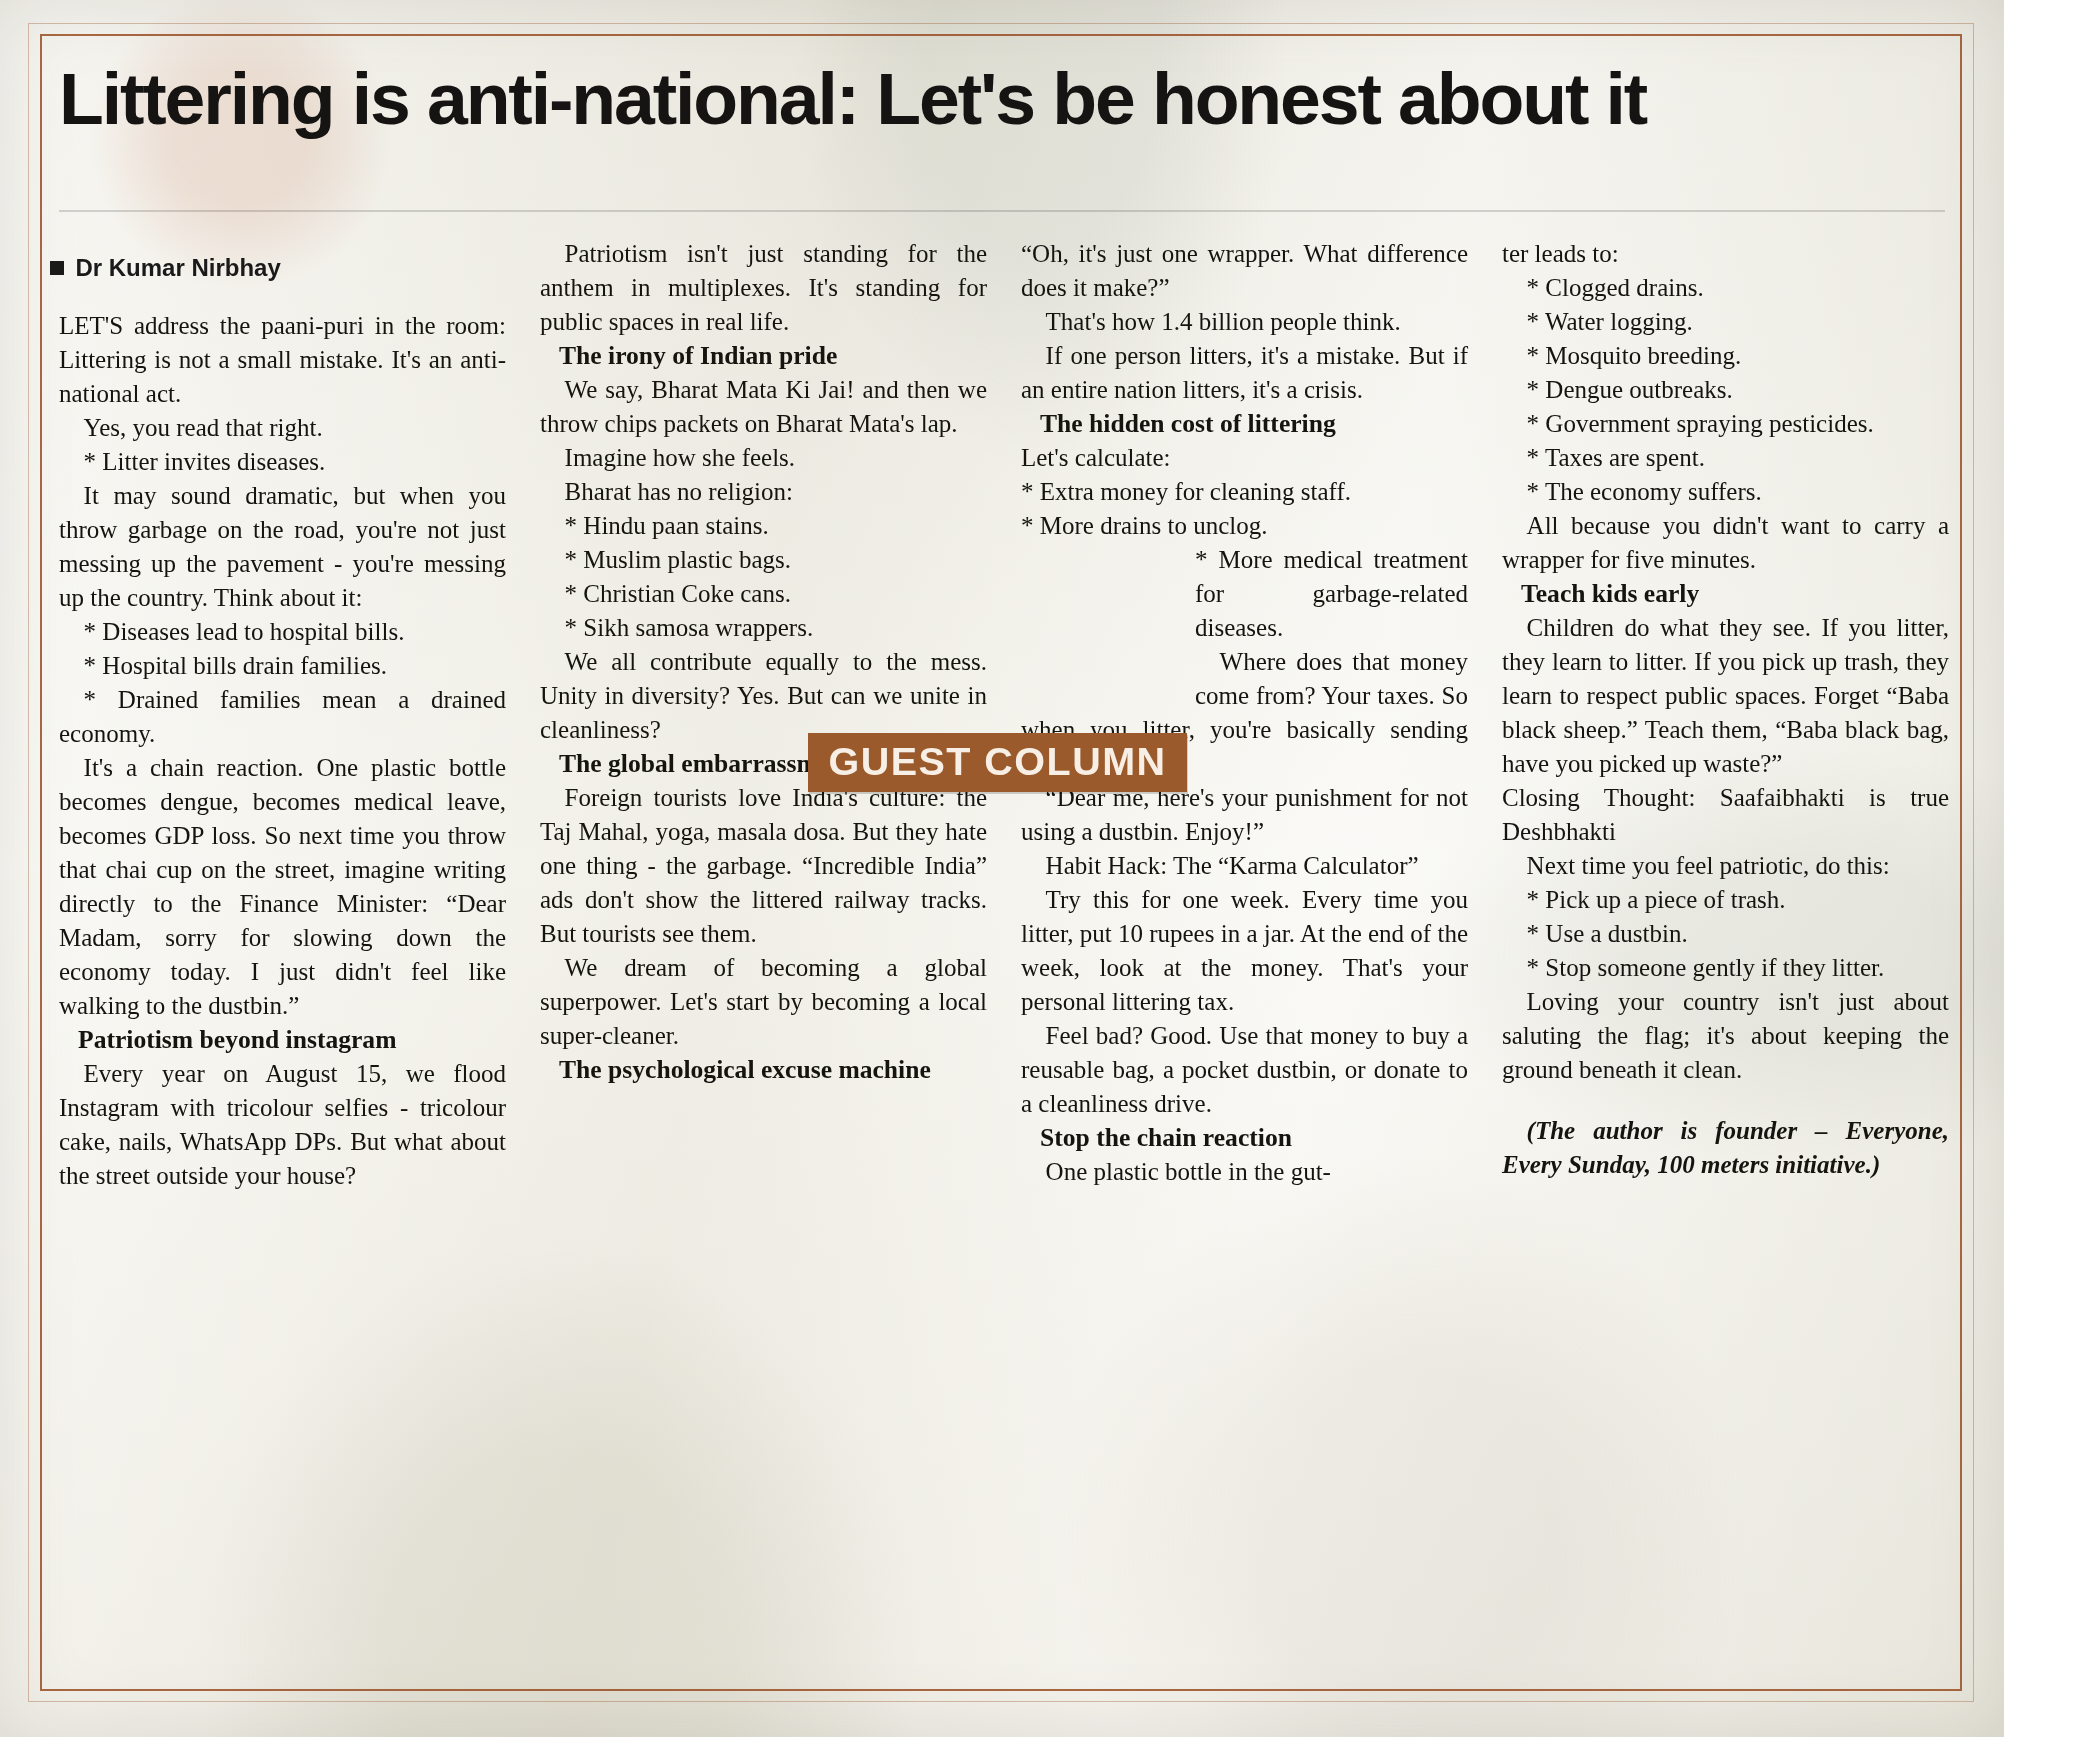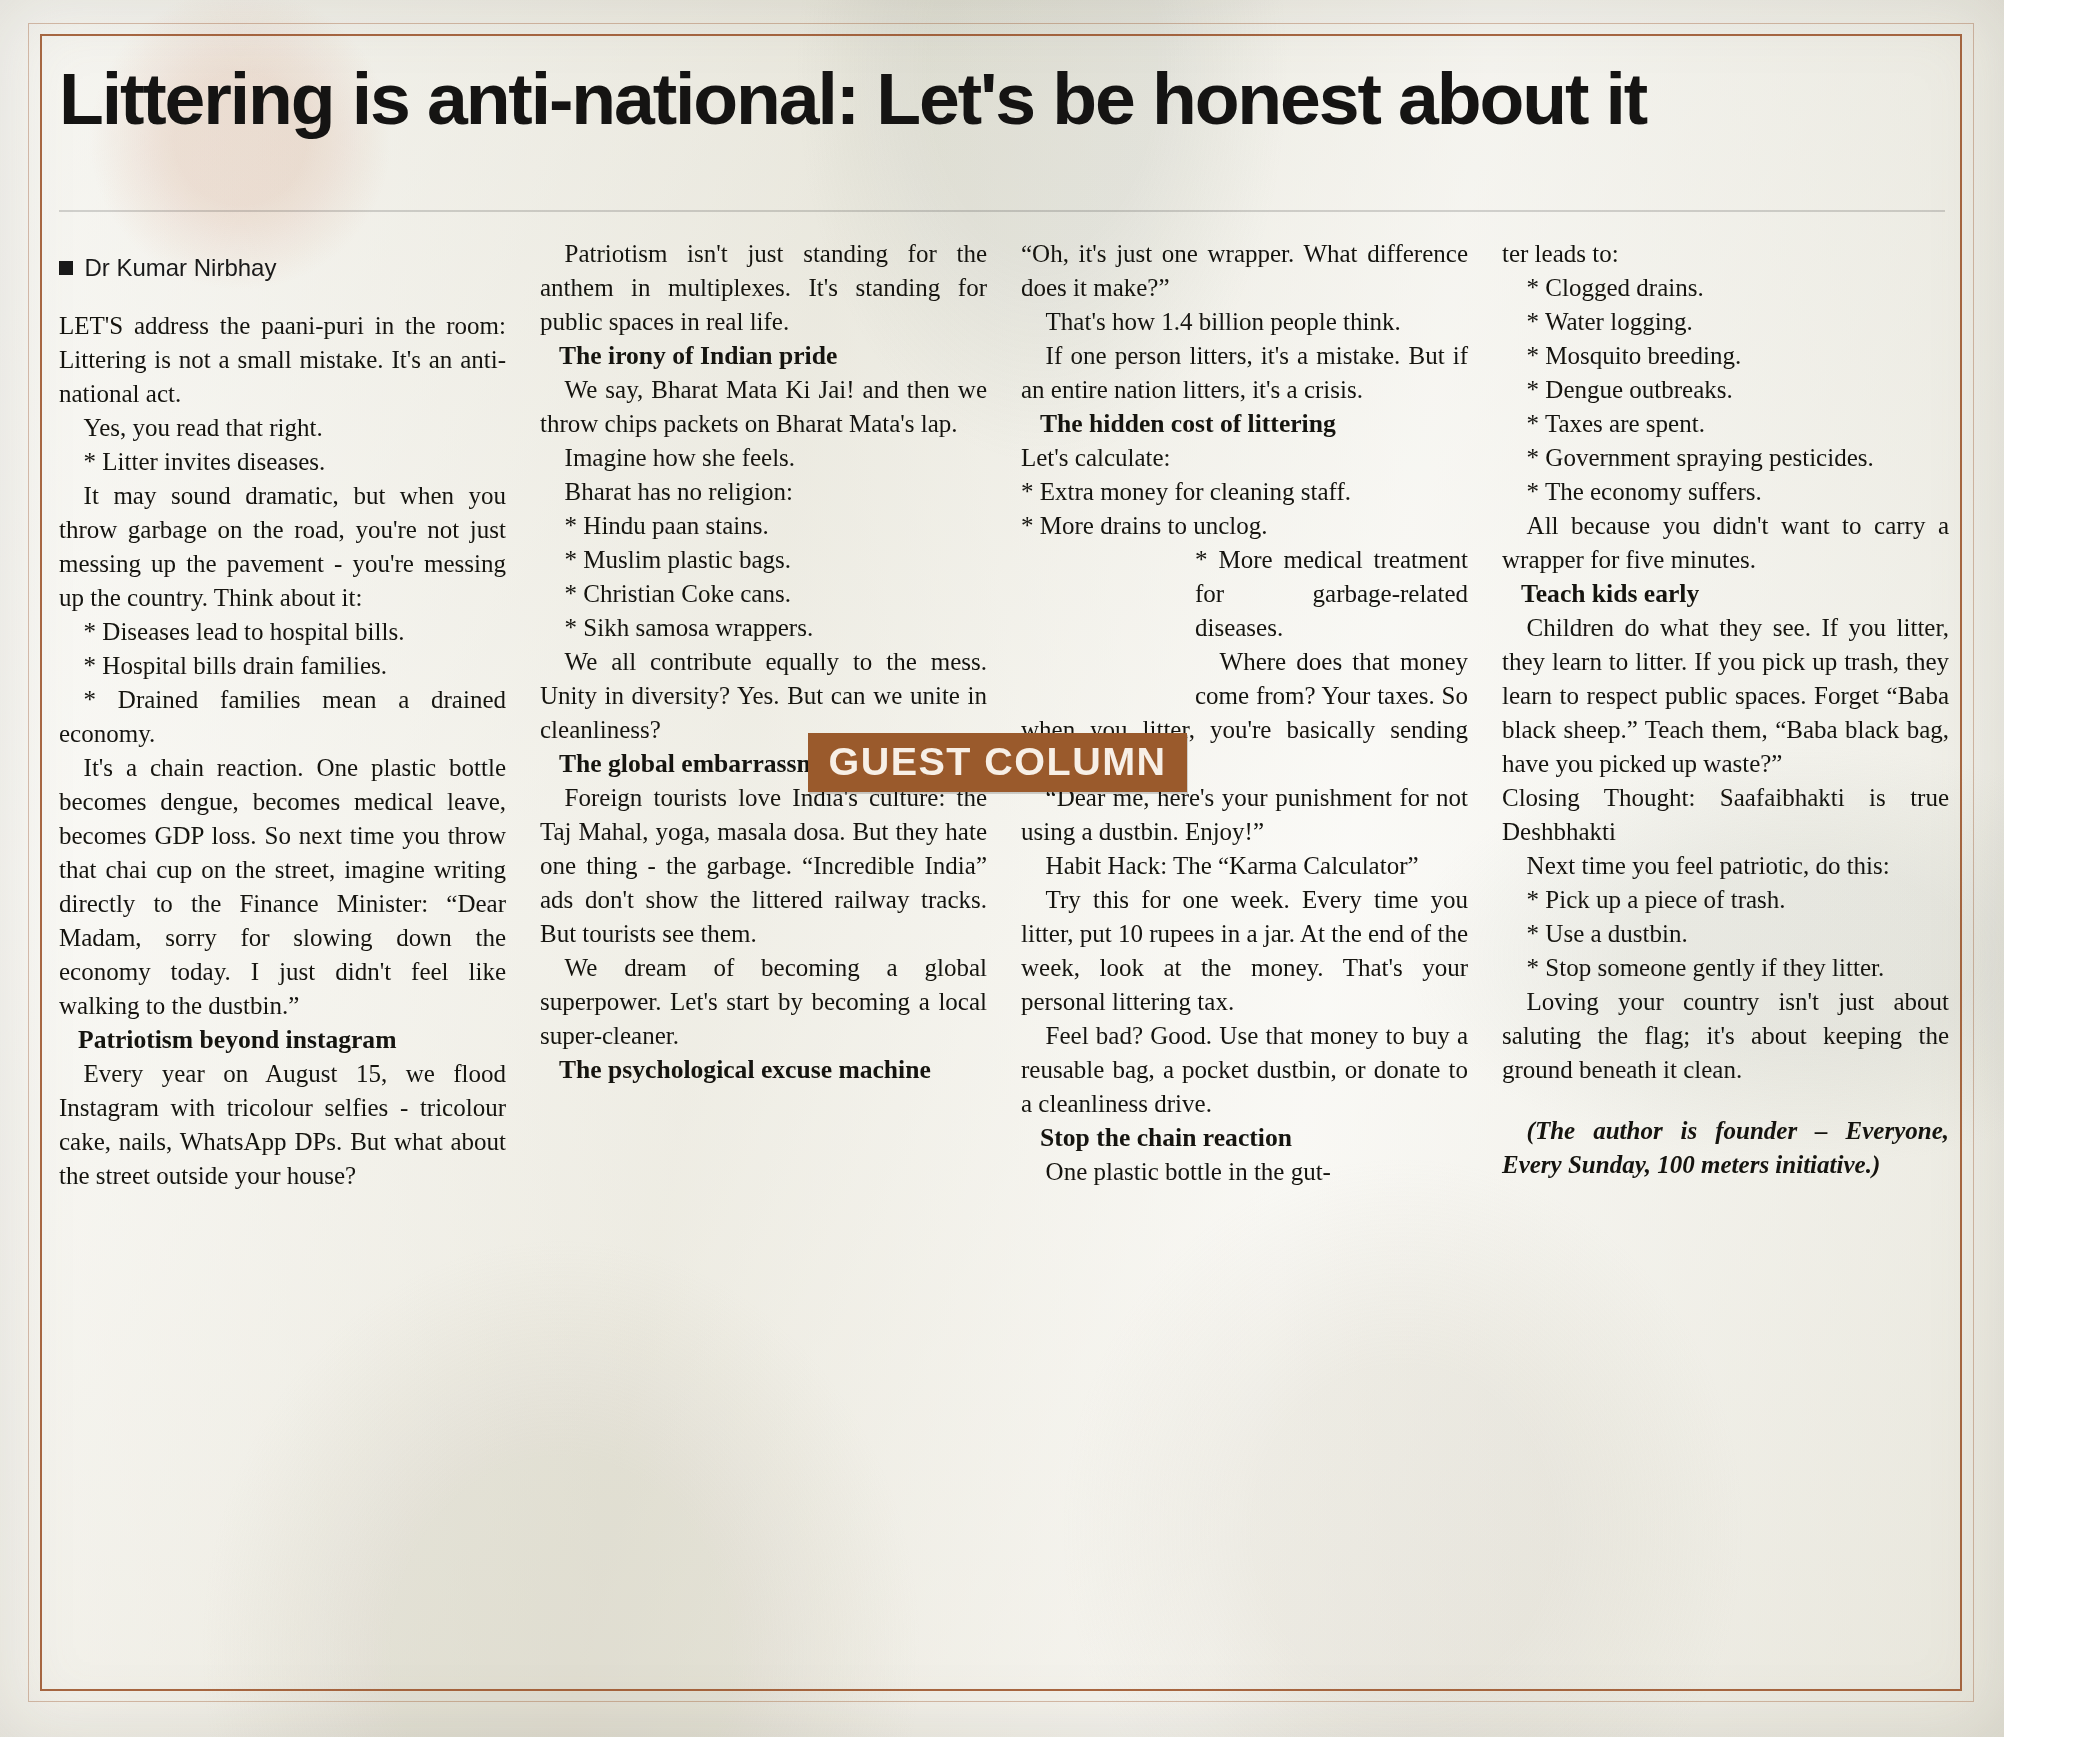--- a/index.html
+++ b/index.html
@@ -80,25 +80,25 @@
     position: absolute;
     left: 59px;
     right: 59px;
     top: 210px;
     height: 1.9px;
     background: rgba(40,40,40,0.18);
   }
 
   .byline {
     position: absolute;
-    left: 59px;
+    left: 50px;
     top: 254px;
     width: 483px;
     font-family: "Liberation Sans", sans-serif;
-    font-weight: normal;
+    font-weight: bold;
     font-size: 24px;
     color: #1a1a1a;
     display: flex;
     align-items: center;
     gap: 11.4px;
   }
   .byline .sq {
     display: inline-block;
     width: 14px;
     height: 14px;
@@ -248,22 +248,22 @@
       <h3 class="noind">Stop the chain reaction</h3>
       <p><span>One plastic bottle in the gut-</span></p>
     </div>
 
     <div class="col c4">
       <p class="first"><span>ter leads to:</span></p>
       <p><span>* Clogged drains.</span></p>
       <p><span>* Water logging.</span></p>
       <p><span>* Mosquito breeding.</span></p>
       <p><span>* Dengue outbreaks.</span></p>
+      <p><span>* Government spraying pesticides.</span></p>
       <p><span>* Taxes are spent.</span></p>
-      <p><span>* Government spraying pesticides.</span></p>
       <p><span>* The economy suffers.</span></p>
       <p><span>All because you didn't want to carry a wrapper for five minutes.</span></p>
       <h3>Teach kids early</h3>
       <p><span>Children do what they see. If you litter, they learn to litter. If you pick up trash, they learn to respect public spaces. Forget “Baba black sheep.” Teach them, “Baba black bag, have you picked up waste?”</span></p>
       <p class="noind"><span>Closing Thought: Saafaibhakti is true Deshbhakti</span></p>
       <p><span>Next time you feel patriotic, do this:</span></p>
       <p><span>* Pick up a piece of trash.</span></p>
       <p><span>* Use a dustbin.</span></p>
       <p><span>* Stop someone gently if they litter.</span></p>
       <p><span>Loving your country isn't just about saluting the flag; it's about keeping the ground beneath it clean.</span></p>

